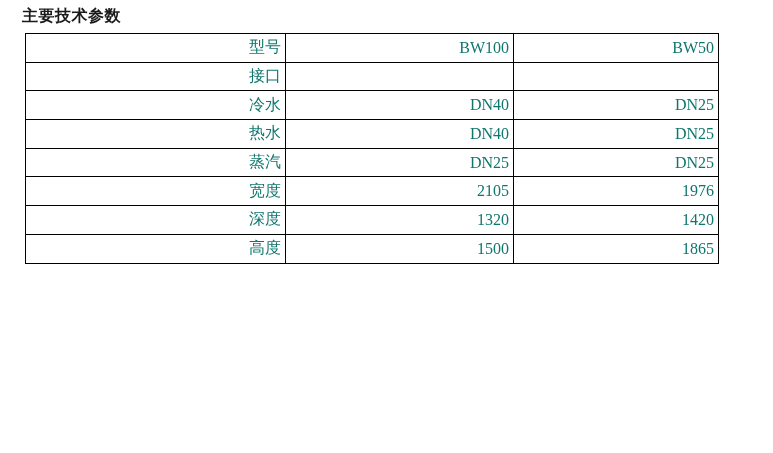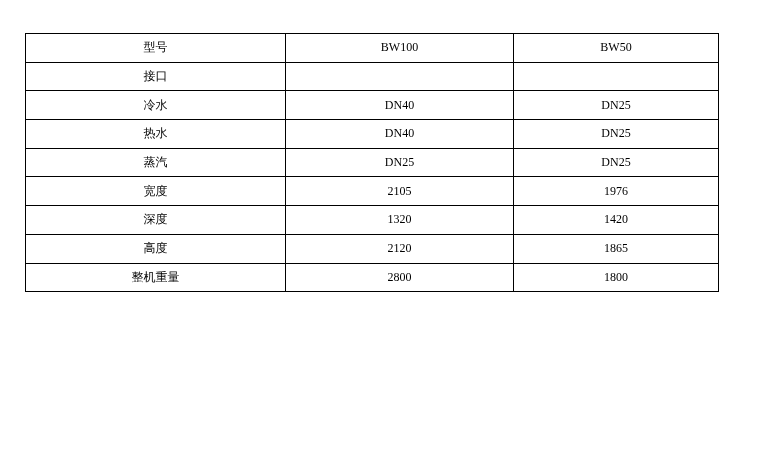--- a/index.html
+++ b/index.html
@@ -32,34 +32,35 @@
     width: 693px;
     border-collapse: collapse;
     table-layout: fixed;
   }
   table.specs col.c1 { width: 260px; }
   table.specs col.c2 { width: 228px; }
   table.specs col.c3 { width: 205px; }
   table.specs td {
     border: 1px solid #000000;
     height: 28.7px;
-    text-align: center;
+    text-align: right;
     vertical-align: middle;
-    font-size: 12px;
-    color: #000000;
+    font-size: 16px;
+    color: #0f766e;
     padding: 0 4px;
     overflow: hidden;
     white-space: nowrap;
   }
 </style>
 </head>
 <body>
 
 <div class="page">
 
+  <div class="page-title">主要技术参数</div>
 
   <table class="specs">
     <colgroup>
         <col class="c1">
         <col class="c2">
         <col class="c3">
       </colgroup>
     <tbody>
       <tr>
         <td>型号</td>
@@ -91,24 +92,19 @@
         <td>2105</td>
         <td>1976</td>
       </tr>
       <tr>
         <td>深度</td>
         <td>1320</td>
         <td>1420</td>
       </tr>
       <tr>
         <td>高度</td>
-        <td>2120</td>
+        <td>1500</td>
         <td>1865</td>
-      </tr>
-      <tr>
-        <td>整机重量</td>
-        <td>2800</td>
-        <td>1800</td>
       </tr>
     </tbody>
   </table>
 
 </div>
 
 </body></html>

